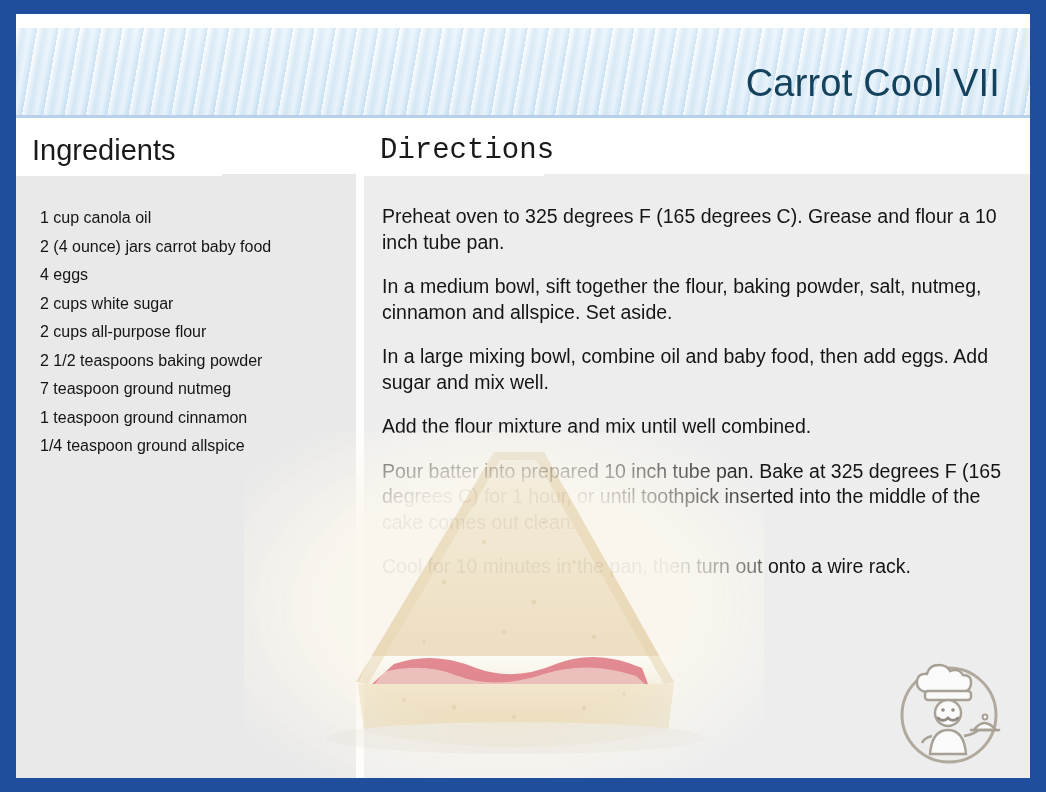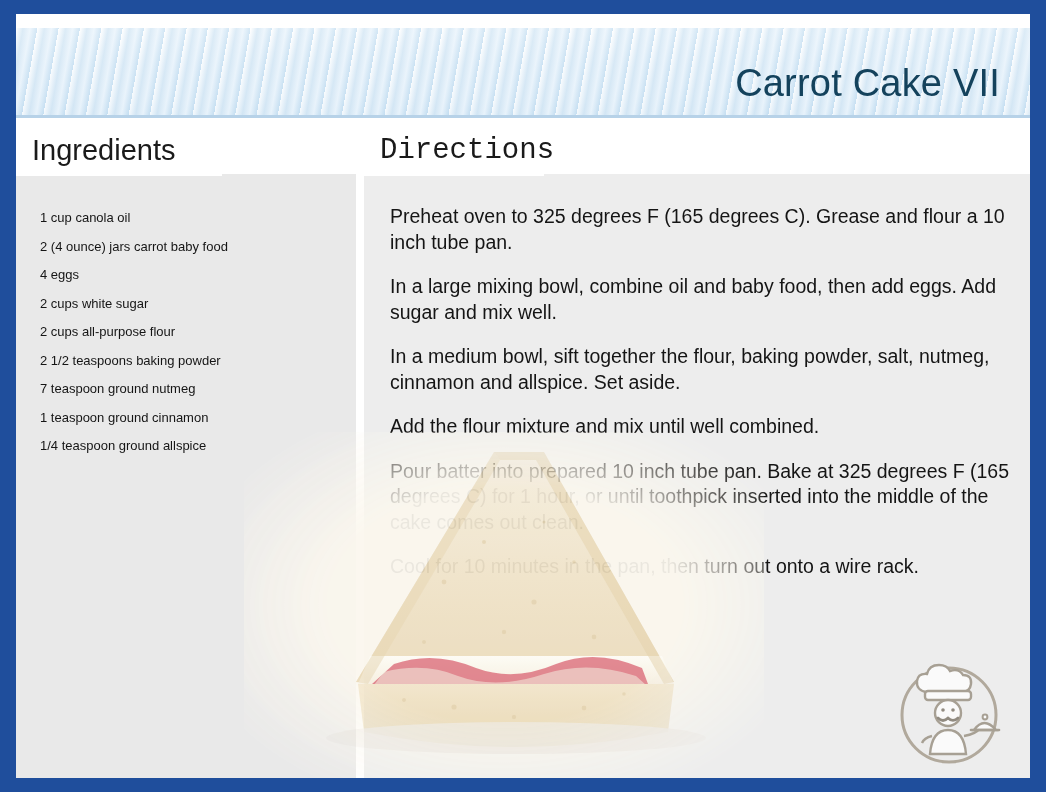--- a/index.html
+++ b/index.html
@@ -89,36 +89,36 @@
   #directions-tab { left: 348px; width: 180px; font-family: Liberation Mono, monospace; }
 
   #ingredients-list {
     position: absolute;
     left: 24px;
     top: 190px;
     width: 318px;
     margin: 0;
     padding: 0;
     list-style: none;
-    font-size: 13px;
+    font-size: 16px;
     line-height: 28.5px;
     color: #151515;
   }
 
   #directions-body {
     position: absolute;
     left: 366px;
     top: 190px;
     width: 640px;
     font-size: 19.5px;
     line-height: 25.5px;
     color: #151515;
   }
   #directions-body p {
-    margin: 0 0 19px 8px;
+    margin: 0 0 19px 0;
   }
 
   
   #cake-photo {
     position: absolute;
     left: 228px;
     top: 418px;
     width: 520px;
     height: 346px;
     opacity: .93;
@@ -134,21 +134,21 @@
     height: 110px;
     opacity: .72;
   }
 </style>
 </head>
 <body>
 
 <div id="slide">
 
   <div id="header">
-    <div id="slide-title">Carrot Cake VII</div>
+    <div id="slide-title">Carrot Cool VII</div>
   </div>
 
   <div id="left-col"></div>
   <div id="right-col"></div>
 
   <div class="head-tab" id="ingredients-tab">
     <span>Ingredients</span>
   </div>
   <div class="head-tab" id="directions-tab">
     <span>Directions</span>
@@ -161,22 +161,22 @@
     <li>2 cups white sugar</li>
     <li>2 cups all-purpose flour</li>
     <li>2 1/2 teaspoons baking powder</li>
     <li>7 teaspoon ground nutmeg</li>
     <li>1 teaspoon ground cinnamon</li>
     <li>1/4 teaspoon ground allspice</li>
   </ul>
 
   <div id="directions-body">
     <p>Preheat oven to 325 degrees F (165 degrees C). Grease and flour a 10 inch tube pan.</p>
+    <p>In a medium bowl, sift together the flour, baking powder, salt, nutmeg, cinnamon and allspice. Set aside.</p>
     <p>In a large mixing bowl, combine oil and baby food, then add eggs. Add sugar and mix well.</p>
-    <p>In a medium bowl, sift together the flour, baking powder, salt, nutmeg, cinnamon and allspice. Set aside.</p>
     <p>Add the flour mixture and mix until well combined.</p>
     <p>Pour batter into prepared 10 inch tube pan. Bake at 325 degrees F (165 degrees C) for 1 hour, or until toothpick inserted into the middle of the cake comes out clean.</p>
     <p>Cool for 10 minutes in the pan, then turn out onto a wire rack.</p>
   </div>
 
   <svg id="cake-photo" viewBox="0 0 520 346">
     <defs>
       <linearGradient id="crumbTop" x1="0" y1="0" x2="0" y2="1">
         <stop offset="0%" stop-color="#f6efdf"></stop>
         <stop offset="55%" stop-color="#f1e4c9"></stop>

